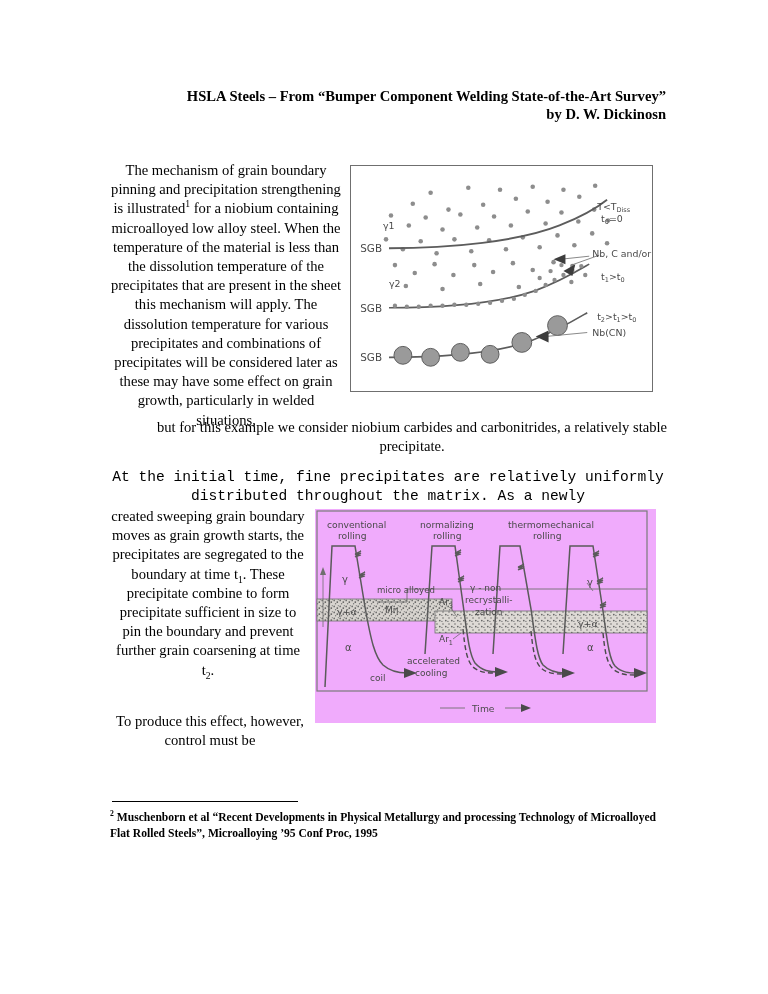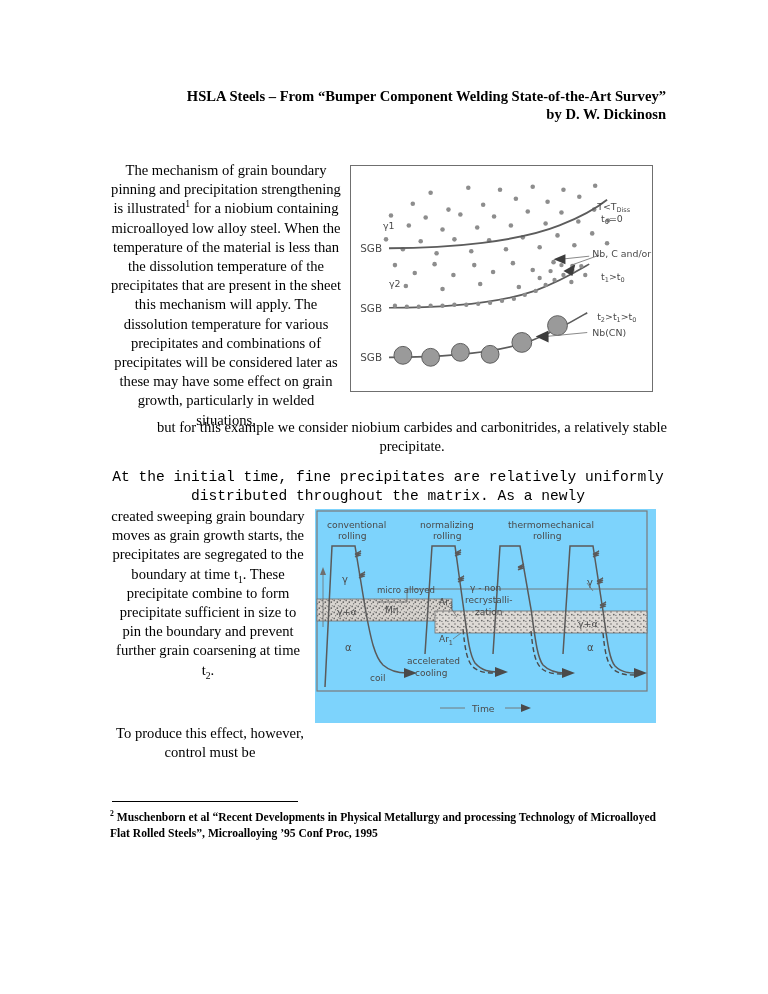--- a/index.html
+++ b/index.html
@@ -63,21 +63,20 @@
     position: absolute;
     left: 110px;
     top: 507px;
     width: 196px;
   }
   .para-3a {
     position: absolute;
     left: 110px;
     top: 712px;
     width: 200px;
-    margin-top: 12px;
   }
   .para-3b {
     position: absolute;
     left: 110px;
     top: 750px;
     width: 556px;
   }
   sup { font-size: 0.66em; vertical-align: super; line-height: 0; }
   sub { font-size: 0.66em; vertical-align: sub; line-height: 0; }
 
@@ -115,21 +114,21 @@
   }
   .fig1-svg { display:block; width: 100%; height: 100%; }
 
   
   .figure2 {
     position: absolute;
     left: 315px;
     top: 509px;
     width: 341px;
     height: 214px;
-    background: #7dd3fc;
+    background: #f0abfc;
     overflow: hidden;
   }
   .fig2-svg { display:block; width: 100%; height: 100%; }
 
   .fig-label { font-family: "DejaVu Sans", sans-serif; fill: #4a4a4a; }
 </style>
 </head>
 <body>
 
 <div class="page">

